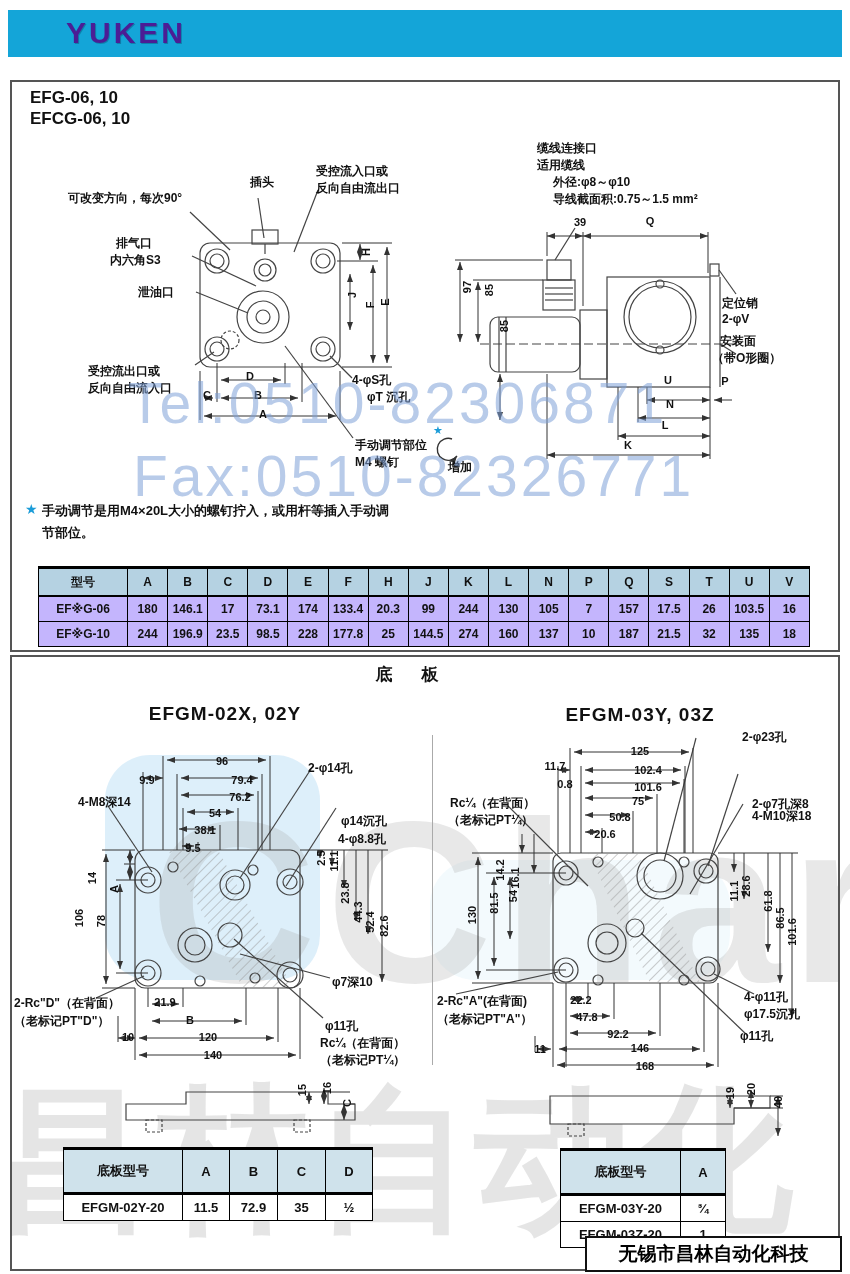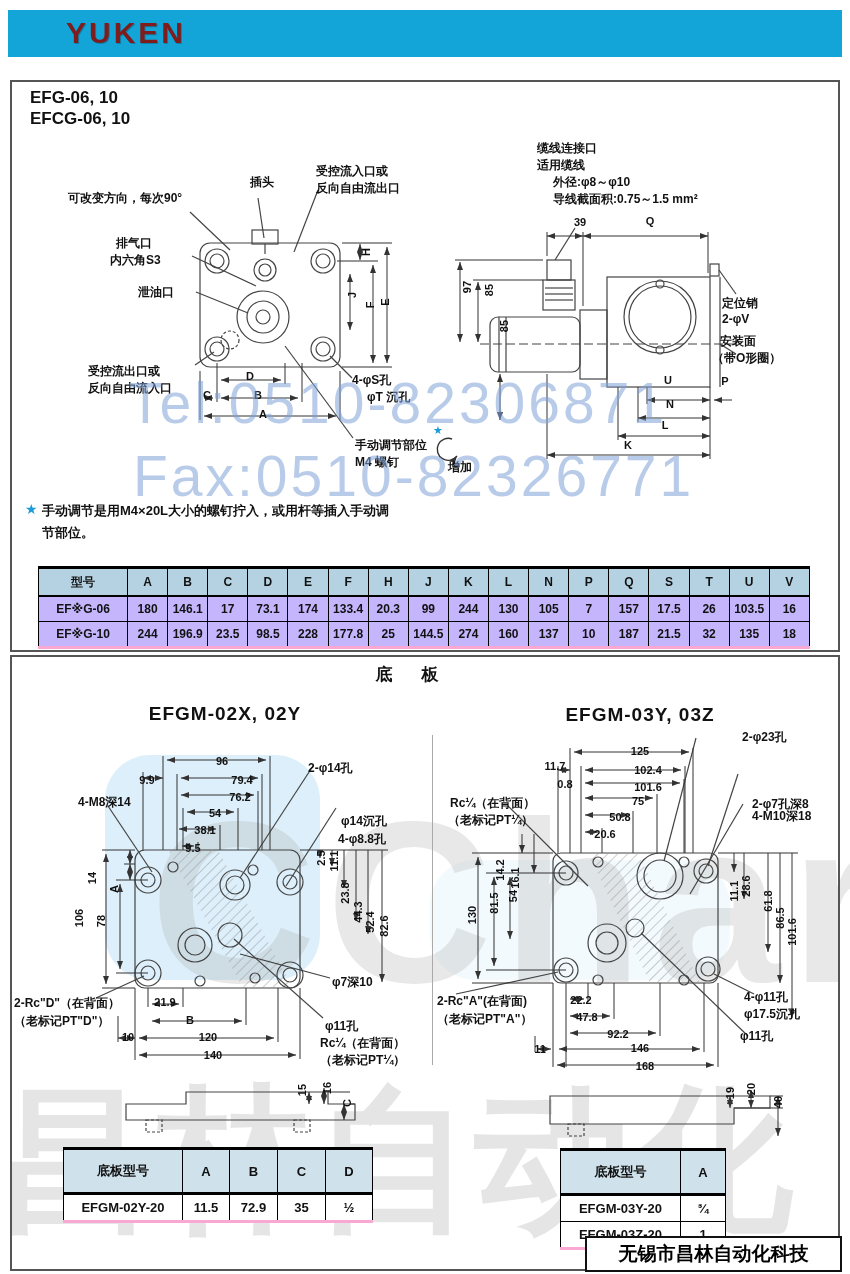--- a/index.html
+++ b/index.html
@@ -1,40 +1,40 @@
 <!DOCTYPE html>
 <html><head>
 <meta charset="utf-8">
 <style>
   html,body{margin:0;padding:0;background:#e8e8e8;}
   .page{position:relative;width:850px;height:1274px;background:#ffffff;overflow:hidden;
         font-family:"Liberation Sans","DejaVu Sans",sans-serif;}
   .topbar{position:absolute;left:8px;top:10px;width:834px;height:47px;background:#14a5d8;z-index:2;}
-  .logo{position:absolute;left:58px;top:6px;color:#7f1d1d;font-size:30px;font-weight:800;
+  .logo{position:absolute;left:58px;top:6px;color:#4c1d95;font-size:30px;font-weight:800;
         letter-spacing:3px;font-style:normal;font-family:"Liberation Sans",sans-serif;
         text-shadow:1px 1px 0 rgba(0,60,90,.35);text-align:center;}
   .box{position:absolute;border:2px solid #555;background:transparent;z-index:1;}
   #box1{left:10px;top:80px;width:826px;height:568px;}
   #box2{left:10px;top:655px;width:826px;height:612px;}
   .t{position:absolute;white-space:nowrap;color:#111;z-index:3;}
   .cn{font-weight:bold;font-size:12px;}
   .dm{font-weight:bold;font-size:11px;}
   .big{font-weight:bold;font-size:17px;}
   .ttl{font-weight:bold;font-size:19px;letter-spacing:1px;}
   .rot{transform:translate(-50%,-50%) rotate(-90deg);}
   .ctr{transform:translate(-50%,-50%);}
   .star{color:#1b9cd8;}
   .draw{position:absolute;z-index:2;}
   .wmblue{position:absolute;z-index:4;color:rgba(125,160,215,0.55);font-size:57px;font-weight:500;
           letter-spacing:3px;pointer-events:none;white-space:nowrap;}
   .wmgray{position:absolute;z-index:1;color:rgba(165,165,165,0.25);font-weight:bold;
           pointer-events:none;white-space:nowrap;}
   .blob{position:absolute;z-index:0;background:rgba(150,205,240,0.32);border-radius:45px;}
   table.dt{position:absolute;z-index:5;border-collapse:collapse;table-layout:fixed;background:#fff;
-           border-top:3px solid #000;border-bottom:3px solid #f9a8d4;}
+           border-top:3px solid #000;border-bottom:1px solid #f9a8d4;}
   table.dt th,table.dt td{border:1px solid #000;text-align:center;font-weight:bold;color:#111;
            padding:0;overflow:hidden;}
   #t1{left:38px;top:566px;width:772px;font-size:12px;}
   #t1 th{height:26px;background:#b5d2e2;border-bottom:2px solid #000;}
   #t1 td{height:24px;background:#c4b5fd;}
   #t2{left:63px;top:1147px;width:309px;font-size:13px;}
   #t2 th{height:42px;background:#cfe2eb;border-bottom:3px solid #000;}
   #t2 td{height:25px;background:#fff;}
   #t3{left:560px;top:1148px;width:165px;font-size:13px;}
   #t3 th{height:42px;background:#cfe2eb;border-bottom:3px solid #000;}

